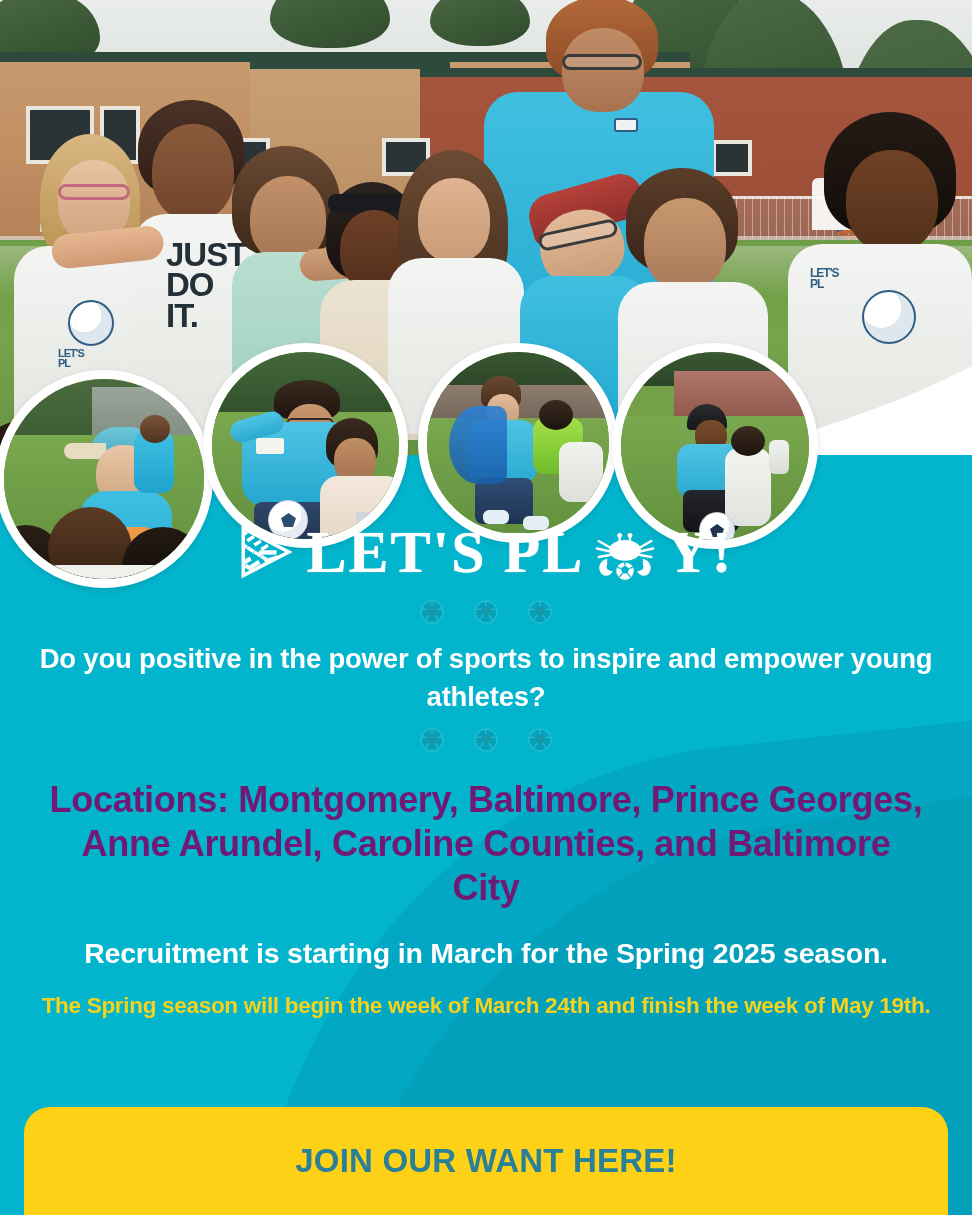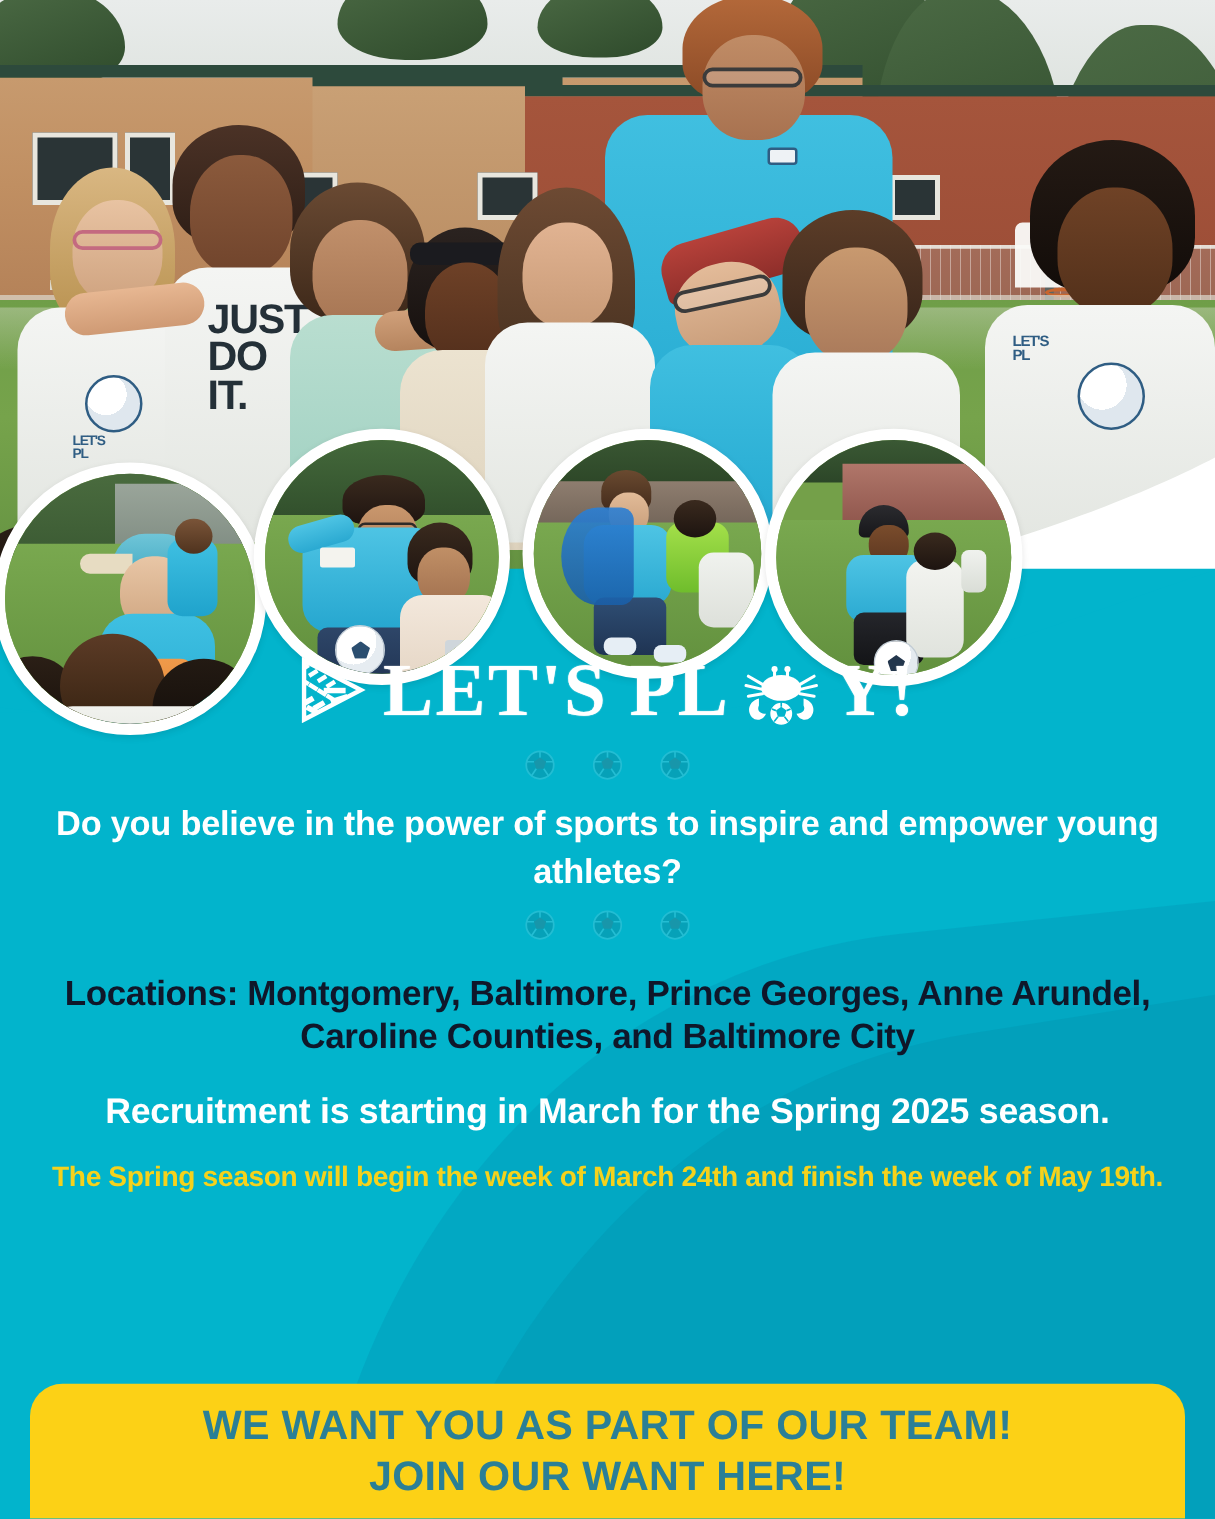--- a/index.html
+++ b/index.html
@@ -240,23 +240,23 @@
     margin:0 auto;
     max-width:900px;
   }
   .balls {
     display:flex; justify-content:center; gap:30px;
     margin:12px 0 16px;
   }
   .ballicon { width:24px; height:24px; opacity:.55; }
 
   .locations {
-    color:#0f172a;
+    color:#701a75;
     font-weight:bold;
-    font-size:28px;
+    font-size:36px;
     line-height:1.22;
     letter-spacing:-.3px;
     margin-top:26px;
     max-width:880px;
     margin-left:auto; margin-right:auto;
   }
   .recruit {
     color:#ffffff;
     font-weight:bold;
     font-size:28.5px;
@@ -570,21 +570,21 @@
         <path d="M12,1 L12,6 M23,9.4 L16.8,9.4 M19,21 L15,15 M5,21 L9,15 M1,9.4 L7.2,9.4" stroke="#3ec6da" stroke-width="1.3"></path>
       </svg>
       <svg class="ballicon" viewBox="0 0 24 24">
         <circle cx="12" cy="12" r="11" fill="#0b93a8"></circle>
         <circle cx="12" cy="12" r="11" fill="none" stroke="#3ec6da" stroke-width="1.4"></circle>
         <path d="M12,6 L16.8,9.4 L15,15 L9,15 L7.2,9.4 Z" fill="#2b7f8f"></path>
         <path d="M12,1 L12,6 M23,9.4 L16.8,9.4 M19,21 L15,15 M5,21 L9,15 M1,9.4 L7.2,9.4" stroke="#3ec6da" stroke-width="1.3"></path>
       </svg>
     </div>
 
-    <p class="q">Do you believe in the power of sports to inspire and empower young athletes?</p>
+    <p class="q">Do you positive in the power of sports to inspire and empower young athletes?</p>
 
     <div class="balls">
       <svg class="ballicon" viewBox="0 0 24 24">
         <circle cx="12" cy="12" r="11" fill="#0b93a8"></circle>
         <circle cx="12" cy="12" r="11" fill="none" stroke="#3ec6da" stroke-width="1.4"></circle>
         <path d="M12,6 L16.8,9.4 L15,15 L9,15 L7.2,9.4 Z" fill="#2b7f8f"></path>
         <path d="M12,1 L12,6 M23,9.4 L16.8,9.4 M19,21 L15,15 M5,21 L9,15 M1,9.4 L7.2,9.4" stroke="#3ec6da" stroke-width="1.3"></path>
       </svg>
       <svg class="ballicon" viewBox="0 0 24 24">
         <circle cx="12" cy="12" r="11" fill="#0b93a8"></circle>
@@ -602,17 +602,16 @@
 
 
     <p class="locations">Locations: Montgomery, Baltimore, Prince Georges, Anne Arundel, Caroline Counties, and Baltimore City</p>
 
     <p class="recruit">Recruitment is starting in March for the Spring 2025 season.</p>
 
     <p class="season">The Spring season will begin the week of March 24th and finish the week of May 19th.</p>
   </div>
 
   <div class="cta">
-    <div class="cta-line l1">WE WANT YOU AS PART OF OUR TEAM!</div>
     <div class="cta-line l2">JOIN OUR WANT HERE!</div>
   </div>
 
 </div>
 
 </body></html>

